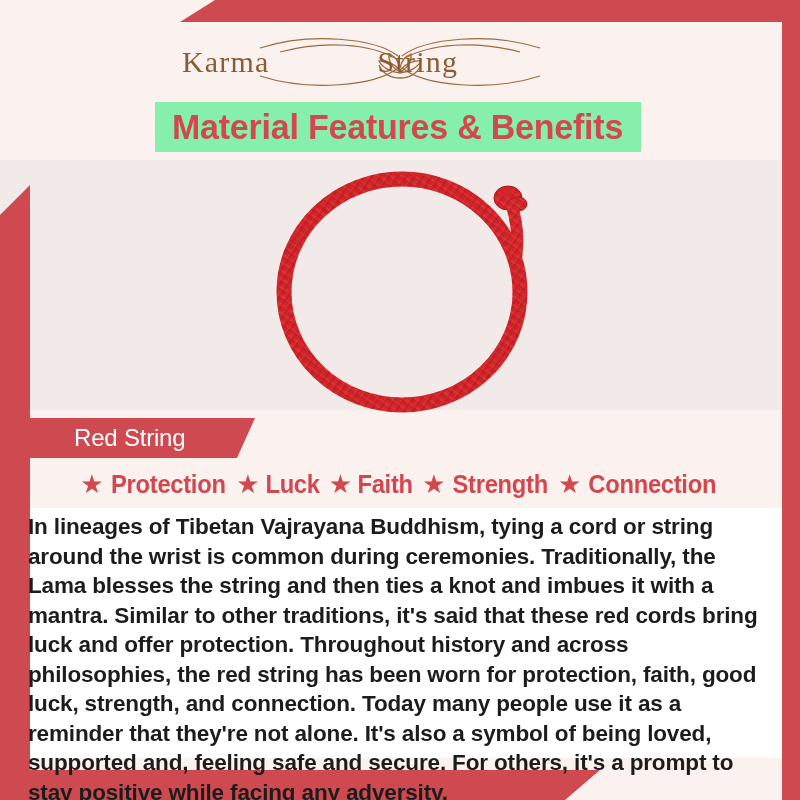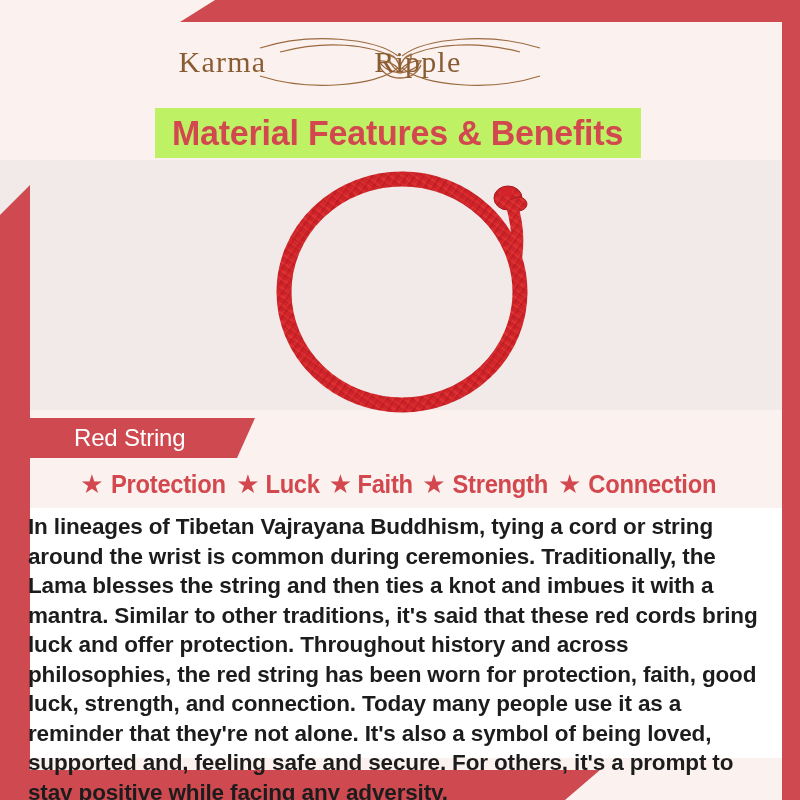--- a/index.html
+++ b/index.html
@@ -41,22 +41,22 @@
   .logo svg{display:block;}
   .logo-text{
     font-family:"Liberation Serif", serif;
     font-size:30px;color:#8a5c33;letter-spacing:1.2px;
     white-space:nowrap;
   }
 
   
   .title-ribbon{
     position:absolute;left:155px;top:102px;width:486px;height:50px;
-    background:#bef264;
-    display:flex;align-items:center;justify-content:center;margin-top:6px;
+    background:#86efac;
+    display:flex;align-items:center;justify-content:center;
   }
   .title-text{
     font-family:"Liberation Sans Narrow","Liberation Sans",sans-serif;
     font-weight:bold;font-size:35px;color:#d2484e;letter-spacing:-0.2px;
     transform:scaleX(0.97);white-space:nowrap;
   }
 
   
   .photo{position:absolute;left:30px;top:160px;width:752px;height:250px;}
   .photo svg{position:absolute;left:220px;top:10px;}
@@ -150,21 +150,21 @@
       <g fill="none" stroke="#9a6a3e" stroke-width="1.3">
         <path d="M210 38 C202 34, 198 26, 199 20 C205 22, 209 28, 210 34"></path>
         <path d="M210 38 C218 34, 222 26, 221 20 C215 22, 211 28, 210 34"></path>
         <path d="M210 39 C200 38, 192 33, 189 27 C196 26, 205 30, 210 36"></path>
         <path d="M210 39 C220 38, 228 33, 231 27 C224 26, 215 30, 210 36"></path>
         <path d="M189 31 C193 40, 201 44, 210 44 C219 44, 227 40, 231 31"></path>
       </g>
     </svg>
     <div style="position:absolute;left:0;top:0;width:640px;height:56px;display:flex;align-items:center;justify-content:center;gap:108px;">
       <span class="logo-text">Karma</span>
-      <span class="logo-text">Ripple</span>
+      <span class="logo-text">String</span>
     </div>
   </div>
 
   <div class="title-ribbon">
     <span class="title-text">Material Features &amp; Benefits</span>
   </div>
 
   <div class="rs-banner">
     <span class="rs-label">Red String</span>
   </div>

